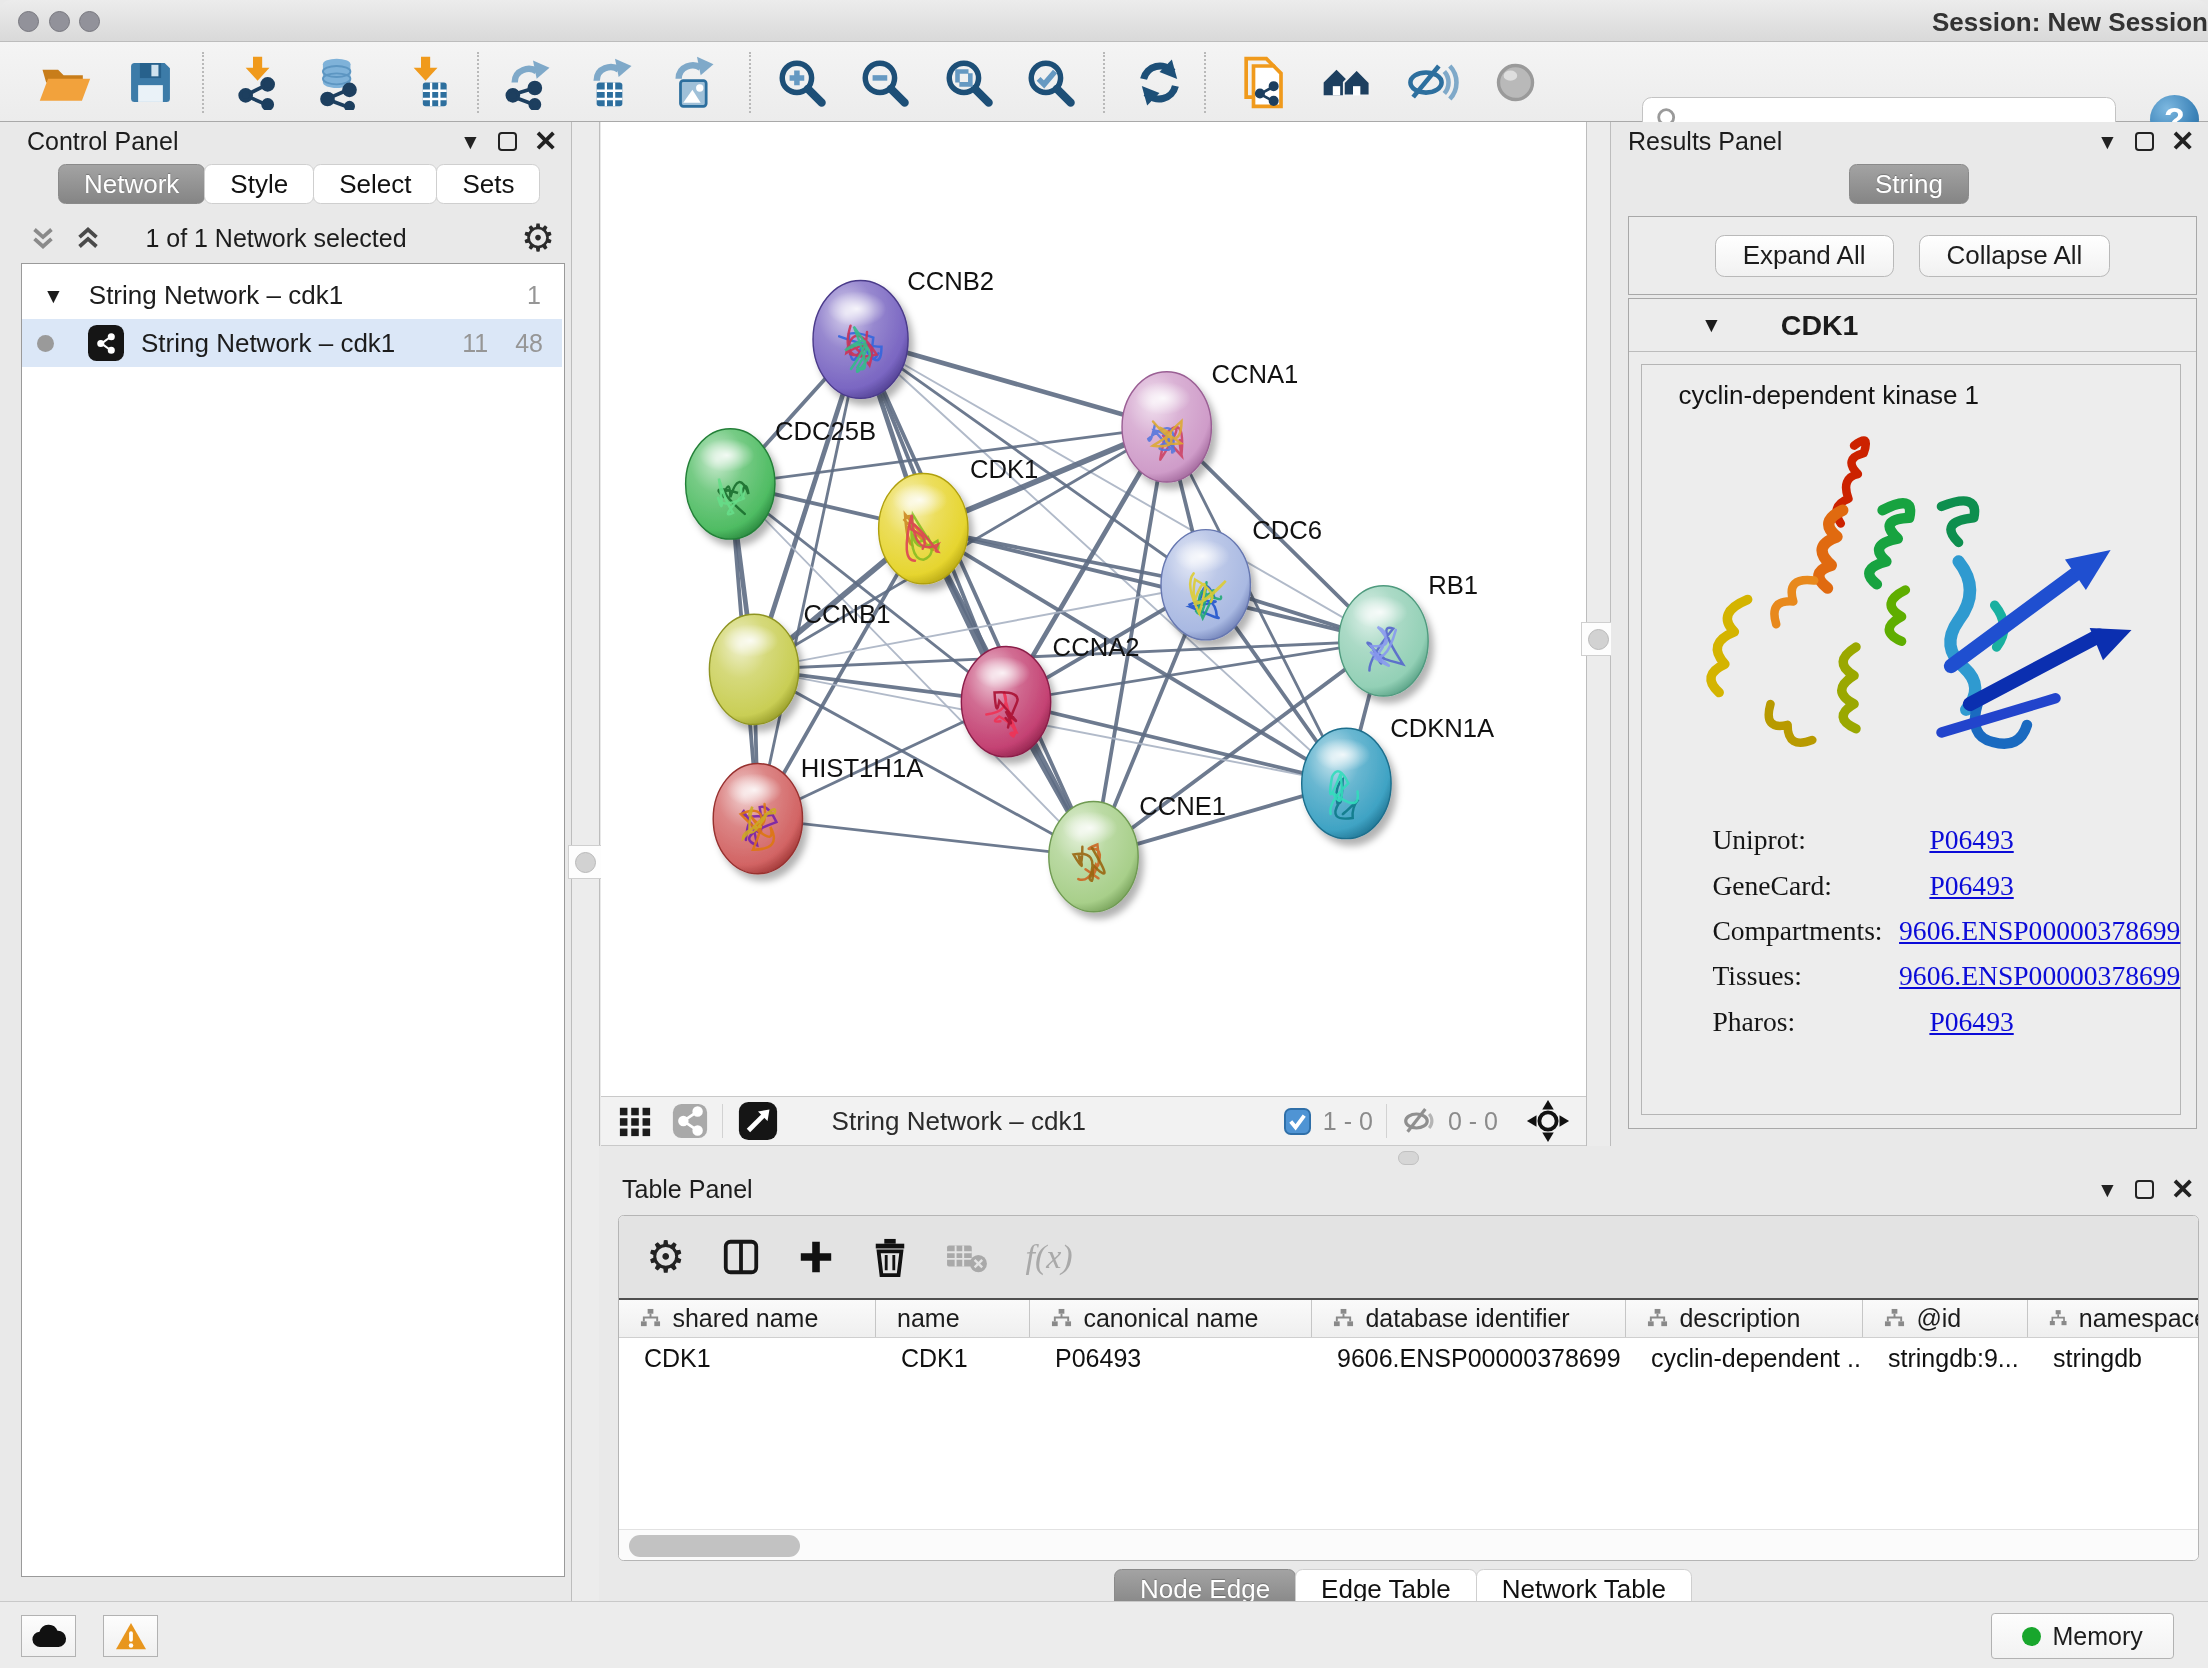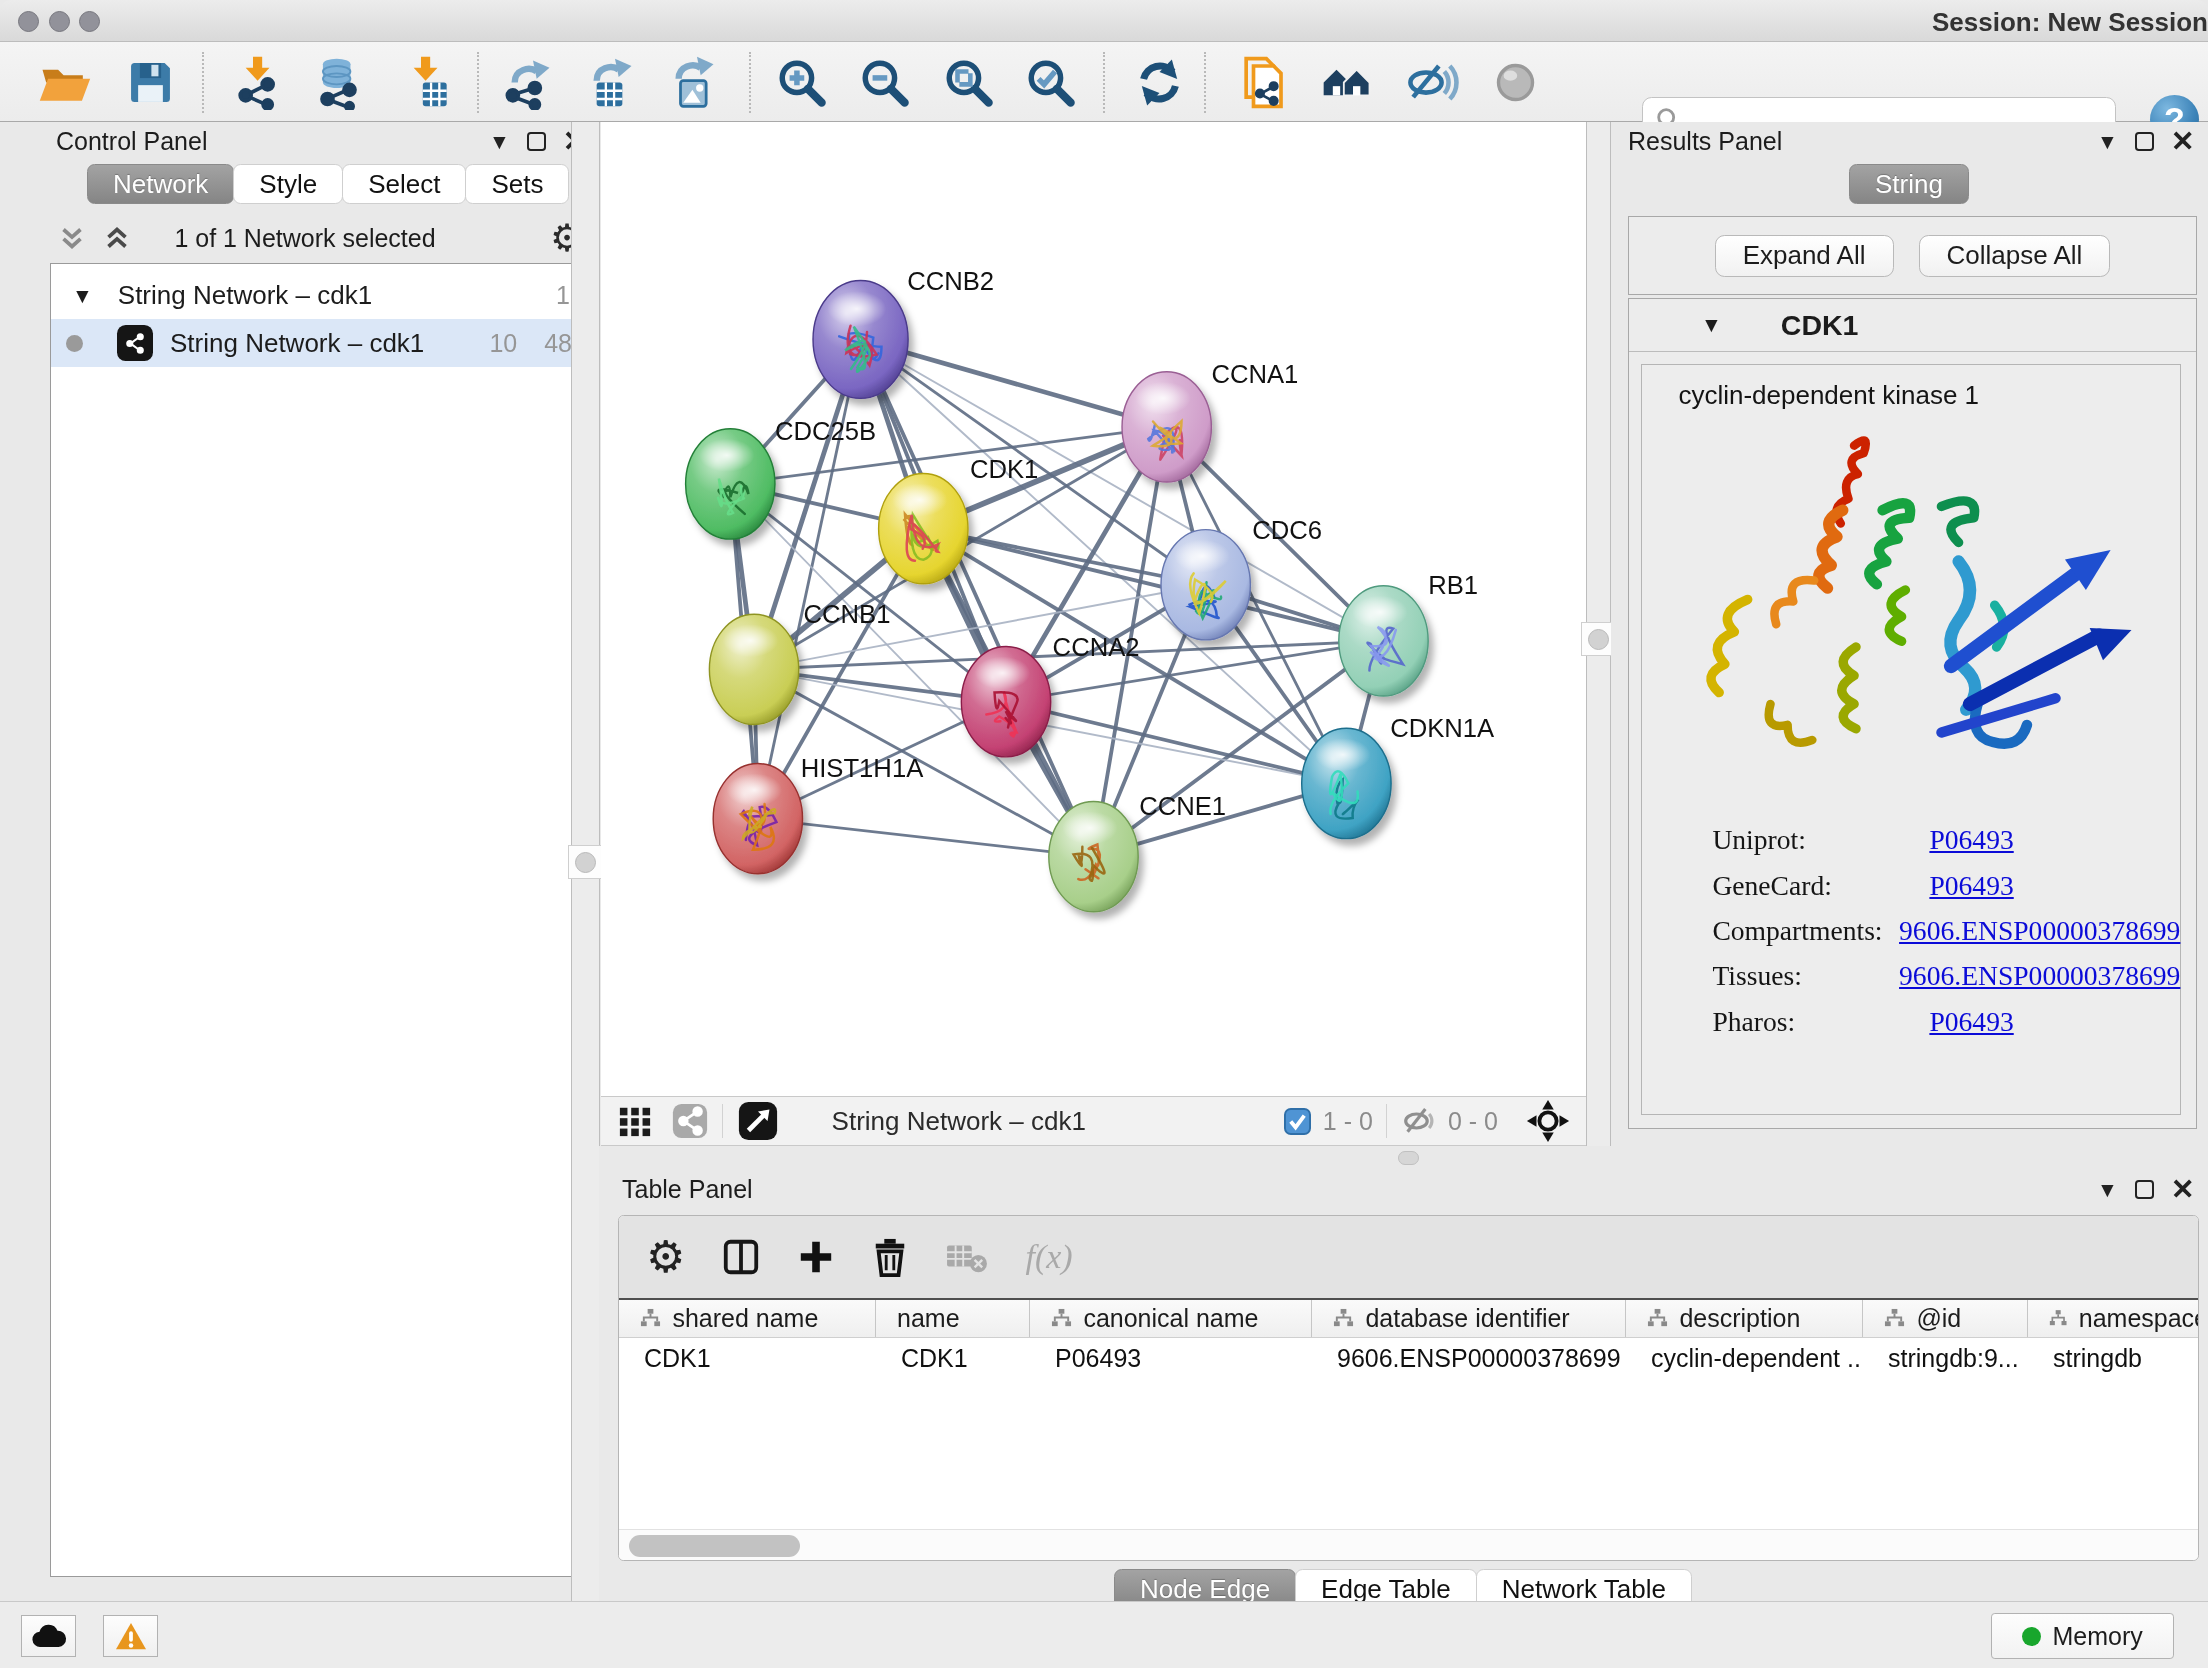--- a/index.html
+++ b/index.html
@@ -38,21 +38,21 @@
   .hicon { font-size:21px; color:#222; line-height:1; }
   .hbox { width:19px; height:19px; border:2.9px solid #222; border-radius:3.8px; }
   .hx { font-size:28.5px; font-weight:bold; }
 
   .tab { height:40px; padding:0 25px; display:flex; align-items:center; font-size:26px;
     background:#fff; border:1px solid #cfcfcf; margin-left:-1px; color:#111; border-radius:7.6px; }
   .tab.active { background:linear-gradient(#a3a3a3,#858585); color:#fff; border-color:#8a8a8a;
     text-shadow:0 -1px 1px rgba(0,0,0,.25); }
 
   
-  .control-panel { position:absolute; left:0; top:122px; width:571px; height:1479px; background:#e9e9e9;margin-left:29px; }
+  .control-panel { position:absolute; left:0; top:122px; width:571px; height:1479px; background:#e9e9e9; }
   .cp-tabs { position:absolute; left:59px; top:42px; display:flex; }
   .cp-netbar { position:absolute; left:0; top:95px; width:571px; height:42px; display:flex; align-items:center; }
   .cp-sel-label { position:absolute; left:105px; width:342px; text-align:center; font-size:25px; color:#1c1c1c; }
   .tree-box { position:absolute; left:21px; top:141px; width:544px; height:1314px;
     background:#fff; border:1.9px solid #9a9a9a; }
   .tree-row { position:absolute; left:0; width:540px; height:48px; display:flex; align-items:center; font-size:26px; }
   .tree-count { color:#969696; font-size:25px; }
   .row-selected { background:#dbe7f7; }
   .string-chip { width:36px; height:36px; border-radius:8.6px; background:#151515;
     display:flex; align-items:center; justify-content:center; }
@@ -340,21 +340,21 @@
         <svg width="23" height="23" viewBox="0 0 24 24">
           <g stroke="#fff" stroke-width="2.2" fill="#fff">
             <circle cx="6" cy="12" r="2.6"></circle>
               <circle cx="17" cy="5" r="2.6"></circle>
               <circle cx="17" cy="19" r="2.6"></circle>
             <path d="M8 11l7-5M8 13l7 5" fill="none"></path>
           </g>
         </svg>
       </span>
       <span style="margin-left:17px">String Network – cdk1</span>
-      <span class="tree-count" style="margin-left:auto">10</span>
+      <span class="tree-count" style="margin-left:auto">11</span>
       <span class="tree-count" style="margin-left:27px;margin-right:19px">48</span>
     </div>
   </div>
 </div>
 
 <div class="vsplit" style="left:571px;top:122px;width:28.5px;height:1479px">
   <div class="grip-sq" style="left:-3.8px;top:723px">
       <div class="grip-dot"></div>
     </div>
 </div>

